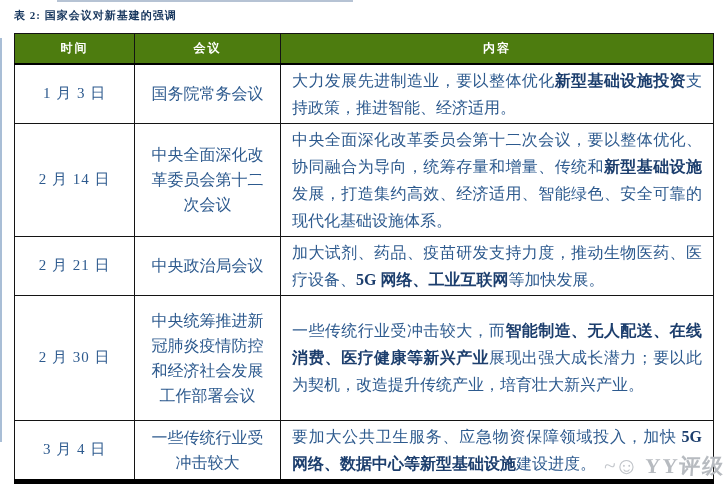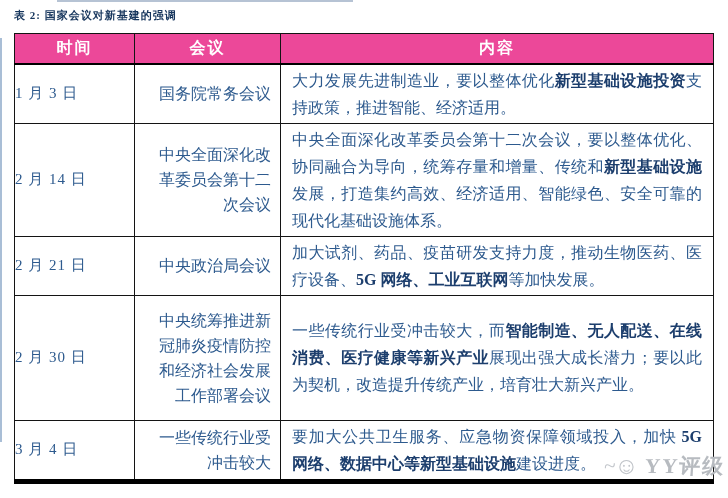--- a/index.html
+++ b/index.html
@@ -42,23 +42,23 @@
     table-layout: fixed;
     border: 1px solid #141414;
     border-bottom: 5px solid #000000;
   }
 
   col.c-time    { width: 120px; }
   col.c-meeting { width: 146px; }
   col.c-content { width: 433px; }
 
   thead th {
-    background: #ec4899;
+    background: #4d7c0f;
     color: #ffffff;
-    font-size: 16px;
+    font-size: 12px;
     font-weight: bold;
     height: 30px;
     text-align: center;
     vertical-align: middle;
     border: 1px solid #141414;
     border-bottom: 2px solid #000000;
     letter-spacing: 2px;
   }
 
   tbody td {
@@ -68,29 +68,30 @@
     font-size: 16px;
   }
 
   tbody tr:nth-child(1) td { height: 53px; }
   tbody tr:nth-child(2) td { height: 110px; }
   tbody tr:nth-child(3) td { height: 57px; }
   tbody tr:nth-child(4) td { height: 125px; }
   tbody tr:nth-child(5) td { height: 56px; }
 
   td.time-cell {
+    text-align: center;
     font-size: 15px;
     letter-spacing: 1px;
     white-space: nowrap;
   }
 
   td.meeting-cell {
     padding: 2px 9px;
     line-height: 25px;
-    text-align: right;
+    text-align: center;
   }
 
   td.content-cell {
     padding: 2px 11px;
     line-height: 27px;
     text-align: justify;
   }
 
   .seg { color: #2d5a8e; }
   .seg.bold {

